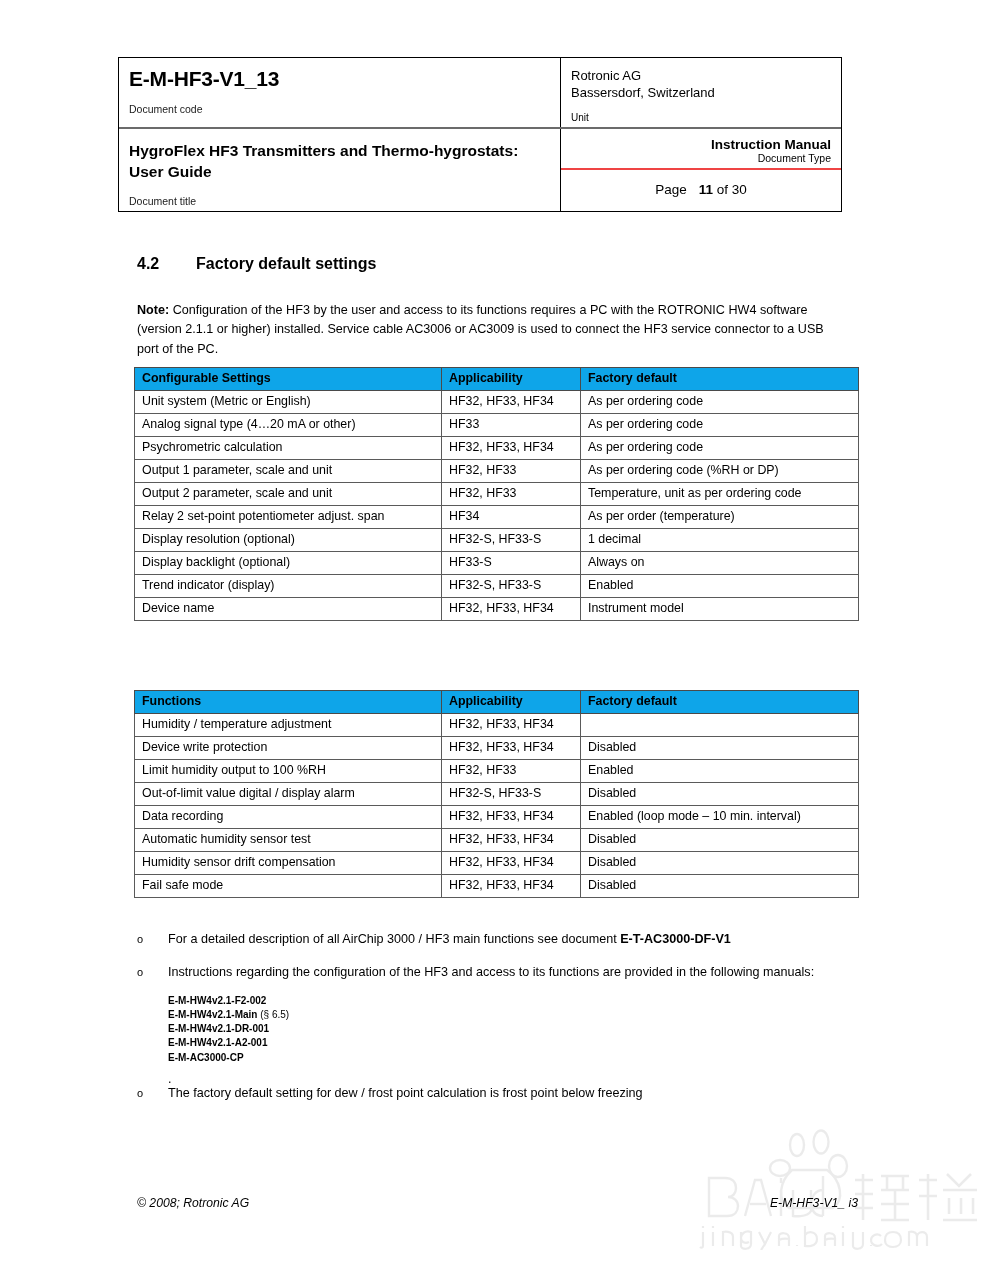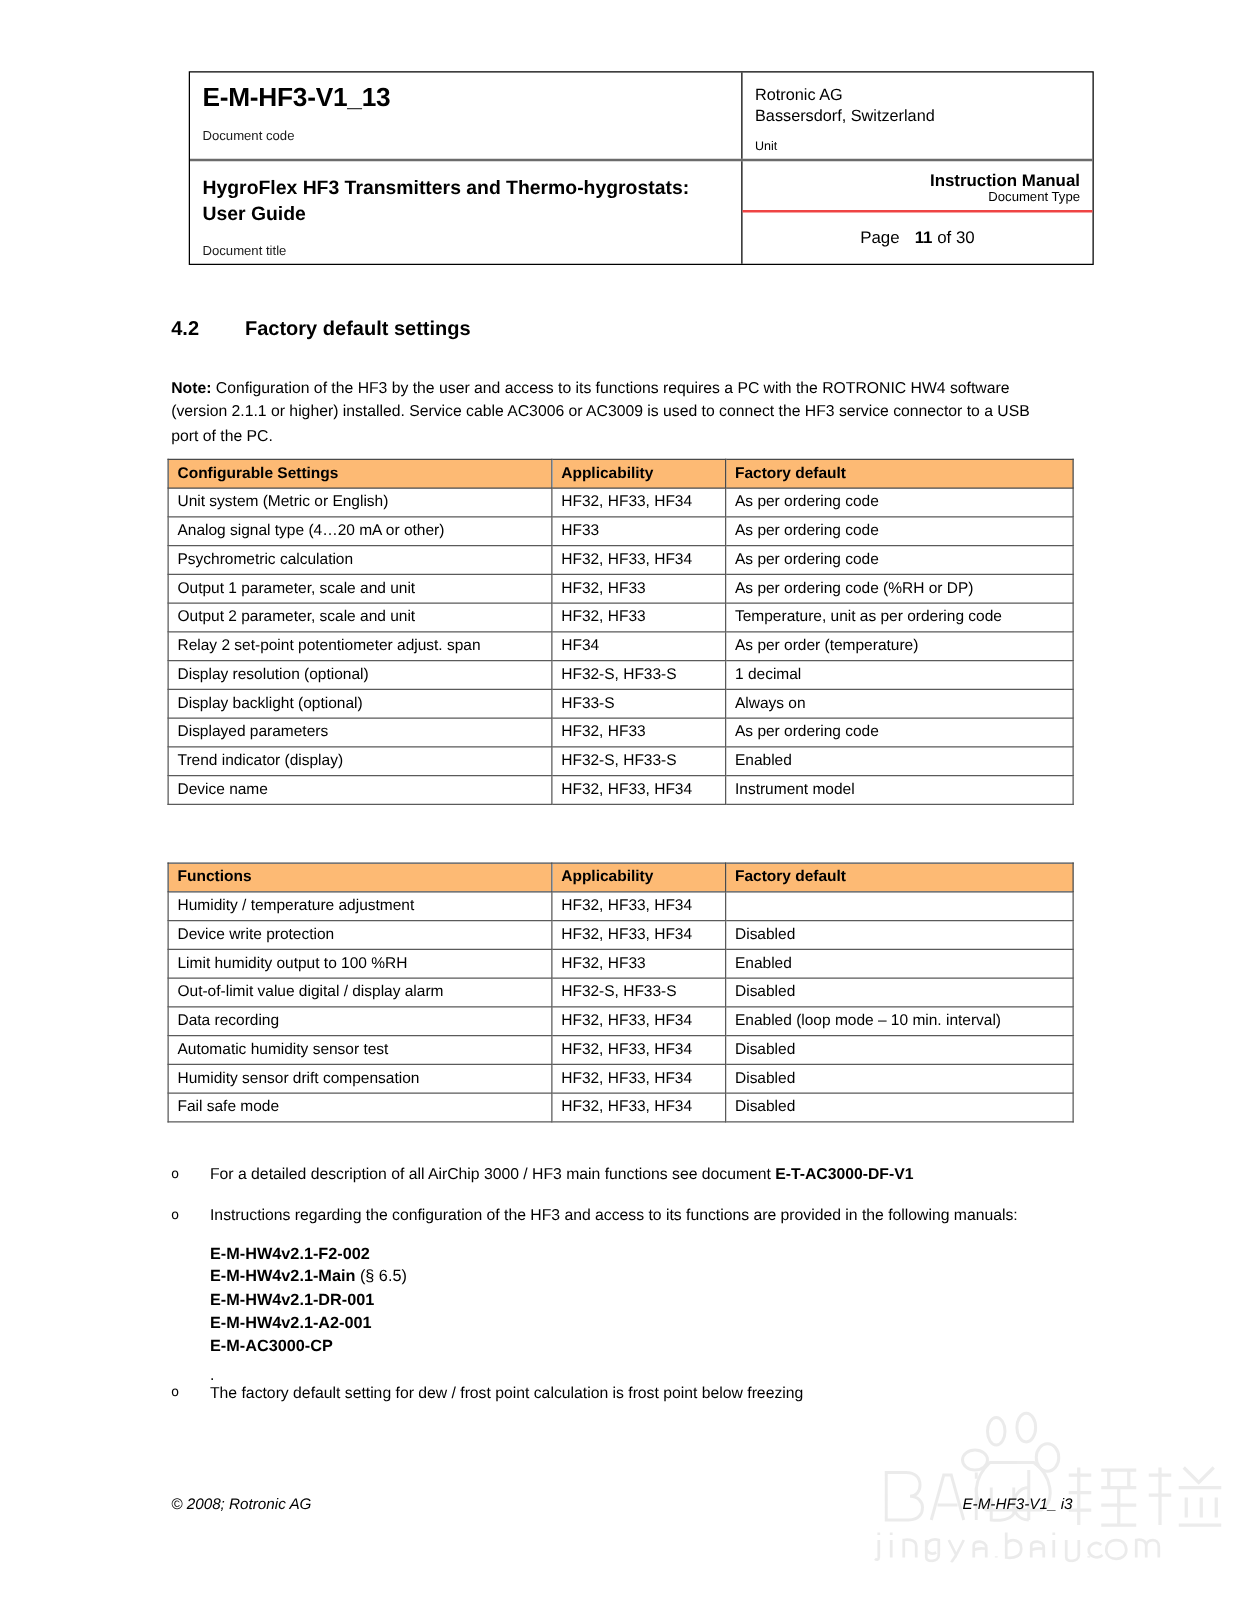--- a/index.html
+++ b/index.html
@@ -15,21 +15,21 @@
     position: relative;
     width: 989px;
     height: 1280px;
     background: #ffffff;
     overflow: hidden;
   }
 
   
   .doc-header {
     position: absolute;
-    left: 151px;
+    left: 118px;
     top: 57px;
     width: 724px;
     border: 1px solid #000;
     box-sizing: border-box;
   }
   .dh-row {
     display: flex;
     width: 100%;
     box-sizing: border-box;
   }
@@ -119,21 +119,21 @@
     border: 1px solid #5a5a5a;
     padding: 3px 6px 3px 7px;
     text-align: left;
     vertical-align: middle;
     height: 16px;
     line-height: 1.22;
     overflow: hidden;
     white-space: nowrap;
   }
   .data-table th {
-    background: #fdba74;
+    background: #0ea5e9;
     font-weight: bold;
     border-color: #4a4a4a;
   }
   .data-table .col-a { width: 307px; }
   .data-table .col-b { width: 139px; }
   .data-table .col-c { width: 278px; }
 
   
   .bullets {
     position: absolute;
@@ -156,21 +156,21 @@
   }
   .bullet-text {
     flex: 1;
     line-height: 1.5;
   }
   .bullet-text b { font-weight: bold; }
   .manual-list {
     margin-left: 31px;
     margin-top: -2px;
     margin-bottom: 10px;
-    font-size: 13px;
+    font-size: 10px;
     line-height: 1.42;
   }
   .manual-list .mitem { font-weight: bold; white-space: nowrap; }
   .manual-list .mitem .plain { font-weight: normal; }
   .stray-dot {
     margin-left: 31px;
     font-size: 12.6px;
     line-height: 0.7;
     height: 9px;
   }
@@ -289,25 +289,20 @@
         </tr>
       <tr>
           <td>Display resolution (optional)</td>
           <td>HF32-S, HF33-S</td>
           <td>1 decimal</td>
         </tr>
       <tr>
           <td>Display backlight (optional)</td>
           <td>HF33-S</td>
           <td>Always on</td>
-        </tr>
-      <tr>
-          <td>Displayed parameters</td>
-          <td>HF32, HF33</td>
-          <td>As per ordering code</td>
         </tr>
       <tr>
           <td>Trend indicator (display)</td>
           <td>HF32-S, HF33-S</td>
           <td>Enabled</td>
         </tr>
       <tr>
           <td>Device name</td>
           <td>HF32, HF33, HF34</td>
           <td>Instrument model</td>

